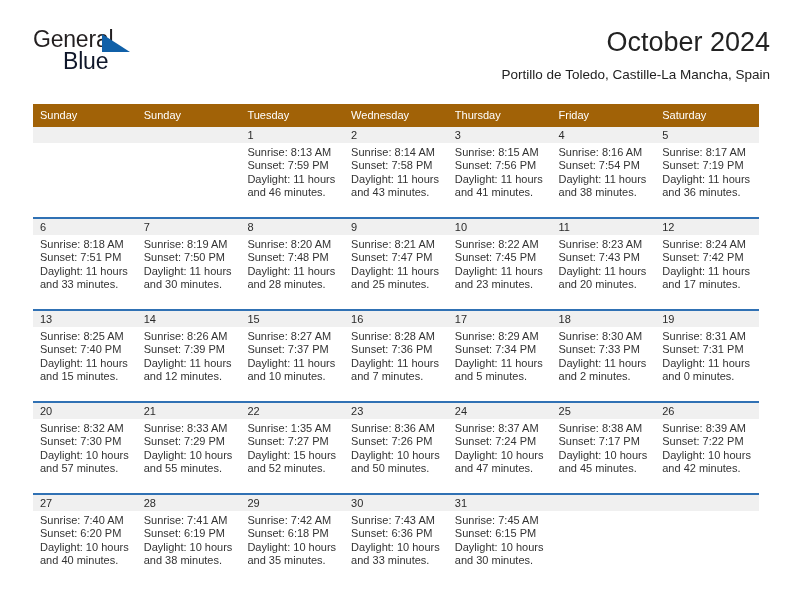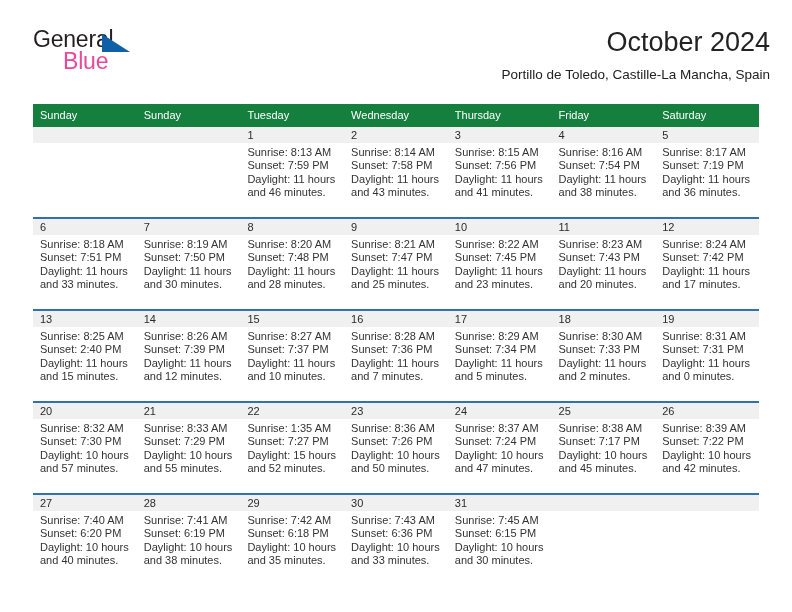--- a/index.html
+++ b/index.html
@@ -55,21 +55,21 @@
     height: 0;
     border-left: 28px solid #1060a8;
     border-top: 18px solid transparent;
   }
   .brand-blue {
     position: absolute;
     left: 30px;
     top: 22px;
     font-size: 23px;
     letter-spacing: -0.2px;
-    color: #ec4899;
+    color: #0f172a;
     font-family: "Liberation Sans", sans-serif;
   }
 
   .title-block {
     position: absolute;
     right: 0;
     top: 0;
     text-align: right;
   }
   .cal-title {
@@ -91,21 +91,21 @@
     position: absolute;
     left: 33px;
     top: 104px;
     width: 726px;
     border-collapse: collapse;
     table-layout: fixed;
   }
   .calendar col { width: 103.71px; }
 
   .calendar thead th {
-    background: #15803d;
+    background: #a16207;
     color: #ffffff;
     font-size: 11px;
     font-weight: normal;
     text-align: left;
     padding: 5px 0 5px 7px;
     line-height: 13px;
     height: 13px;
     vertical-align: middle;
   }
 
@@ -297,21 +297,21 @@
               <div>Sunset: 7:42 PM</div>
               <div class="daylight-line">Daylight: 11 hours and 17 minutes.</div>
             </div>
           </td>
         </tr>
         <tr class="week-row">
           <td class="day-cell">
             <div class="daynum-band">13</div>
             <div class="cell-body">
               <div>Sunrise: 8:25 AM</div>
-              <div>Sunset: 2:40 PM</div>
+              <div>Sunset: 7:40 PM</div>
               <div class="daylight-line">Daylight: 11 hours and 15 minutes.</div>
             </div>
           </td>
           <td class="day-cell">
             <div class="daynum-band">14</div>
             <div class="cell-body">
               <div>Sunrise: 8:26 AM</div>
               <div>Sunset: 7:39 PM</div>
               <div class="daylight-line">Daylight: 11 hours and 12 minutes.</div>
             </div>

